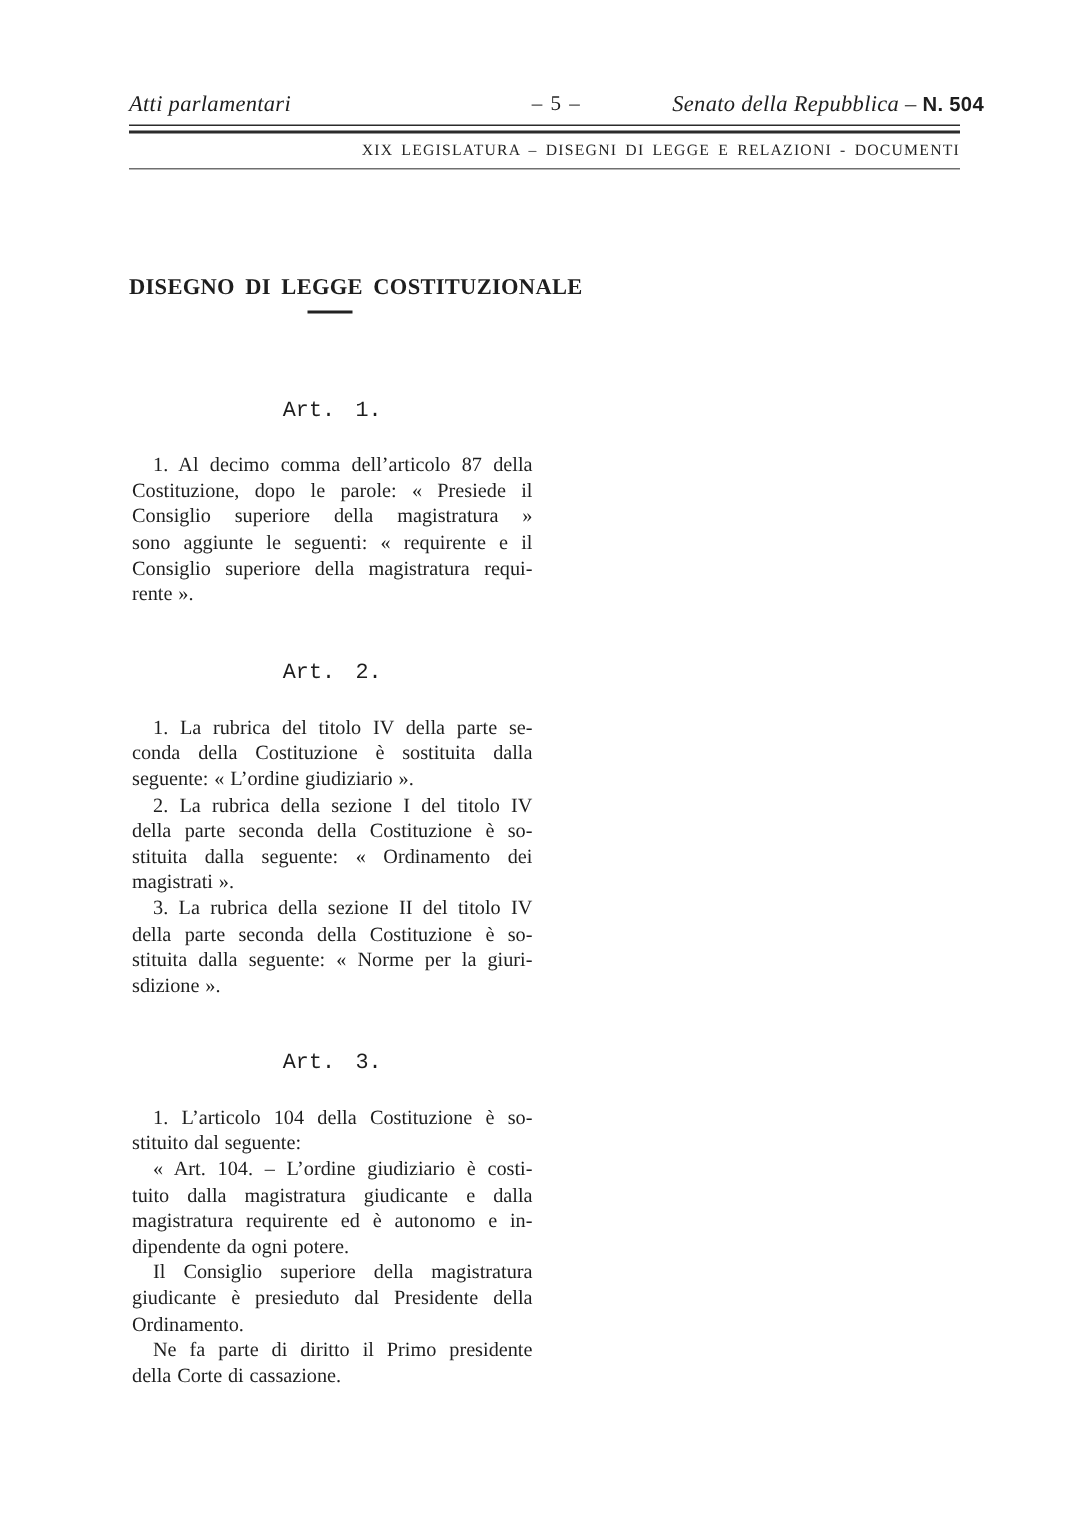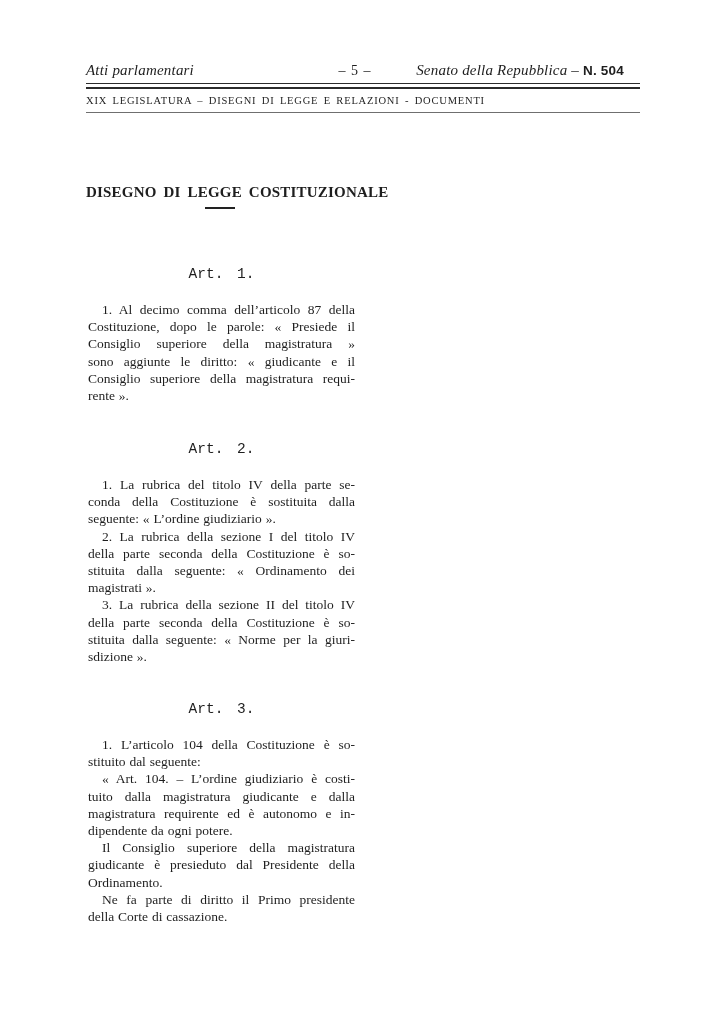--- a/index.html
+++ b/index.html
@@ -6,42 +6,42 @@
   .page{
     position:relative;
     width:724px;height:1023px;
     background:#ffffff;
     font-family:"Liberation Serif","DejaVu Serif",serif;
     color:#1e1e1e;
     overflow:hidden;
   }
   
   .header-row{
-    position:absolute;left:86px;right:100px;top:62px;
-    display:flex;justify-content:space-between;align-items:flex-end;
+    position:absolute;left:86px;right:68px;top:62px;
+    display:flex;justify-content:space-between;align-items:flex-start;
     font-size:15px;
   }
   .header-left{font-style:italic;letter-spacing:.2px;}
   .header-center{
     position:absolute;left:50%;transform:translateX(-50%);
     font-style:normal;font-size:14px;letter-spacing:1px;
   }
   .header-right{font-style:italic;letter-spacing:.2px;white-space:nowrap;}
   .header-right .doc-num{
     font-style:normal;
     font-family:"Liberation Sans","DejaVu Sans",sans-serif;
     font-weight:bold;font-size:13.5px;letter-spacing:.2px;
   }
   .rule-double{
     position:absolute;left:86px;right:84px;top:83px;height:3px;
     border-top:1px solid #2b2b2b;border-bottom:2px solid #2b2b2b;
   }
   .header-subtitle{
     position:absolute;left:86px;right:84px;top:95px;
-    text-align:left;font-size:10.5px;letter-spacing:.8px;word-spacing:2px;
+    text-align:right;font-size:10.5px;letter-spacing:.8px;word-spacing:2px;
     color:#242424;
   }
   .rule-thin{
     position:absolute;left:86px;right:84px;top:112px;height:0;
     border-top:1px solid #6f6f6f;
   }
   
   .doc-title{
     position:absolute;left:86px;width:268px;top:184px;
     text-align:right;font-weight:bold;font-size:15px;
@@ -84,21 +84,21 @@
 
   <div class="doc-title">DISEGNO DI LEGGE COSTITUZIONALE</div>
   <div class="title-rule"></div>
 
   <div class="article" id="art1">
     <div class="art-heading">Art. 1.</div>
     <div class="blk">
       <div class="ln ln-first">1. Al decimo comma dell’articolo 87 della</div>
       <div class="ln">Costituzione, dopo le parole: « Presiede il</div>
       <div class="ln">Consiglio superiore della magistratura »</div>
-      <div class="ln">sono aggiunte le diritto: « giudicante e il</div>
+      <div class="ln">sono aggiunte le seguenti: « requirente e il</div>
       <div class="ln">Consiglio superiore della magistratura requi-</div>
       <div class="ln ln-last">rente ».</div>
     </div>
   </div>
 
   <div class="article" id="art2">
     <div class="art-heading">Art. 2.</div>
     <div class="blk">
       <div class="ln ln-first">1. La rubrica del titolo IV della parte se-</div>
       <div class="ln">conda della Costituzione è sostituita dalla</div>

